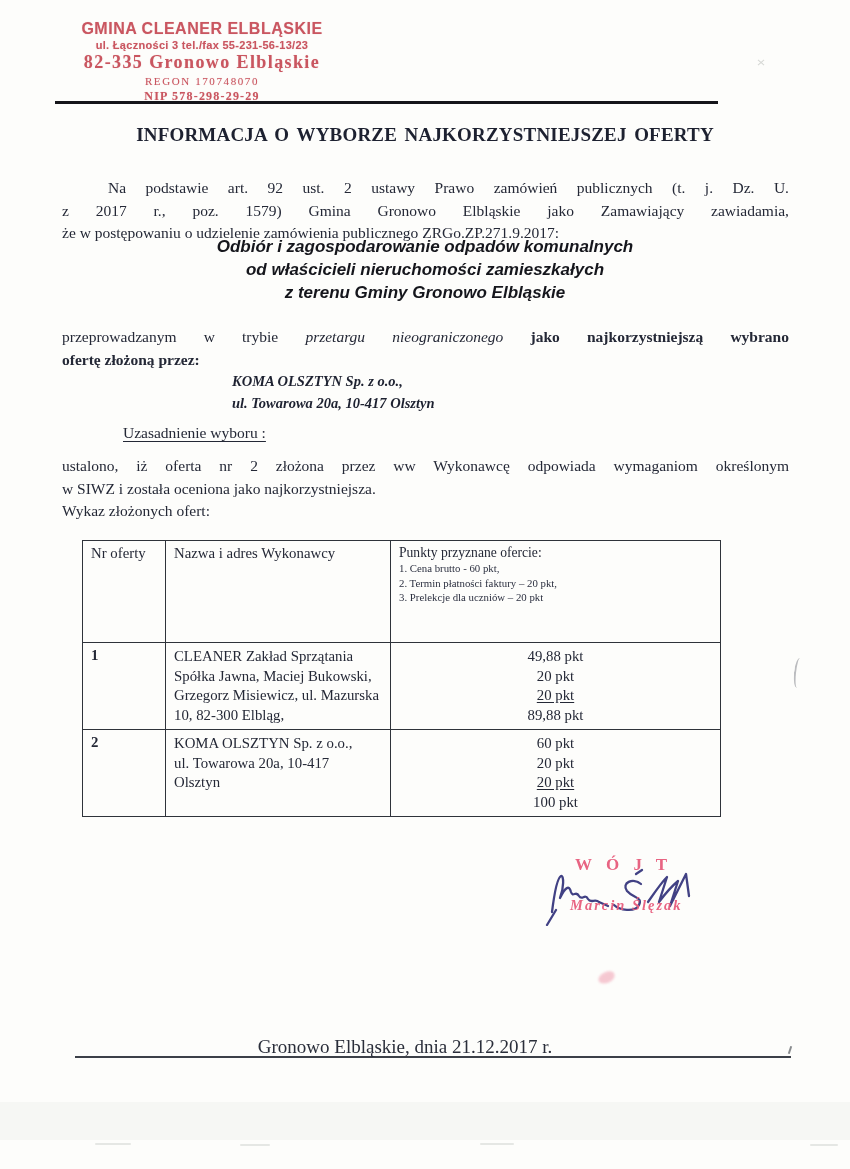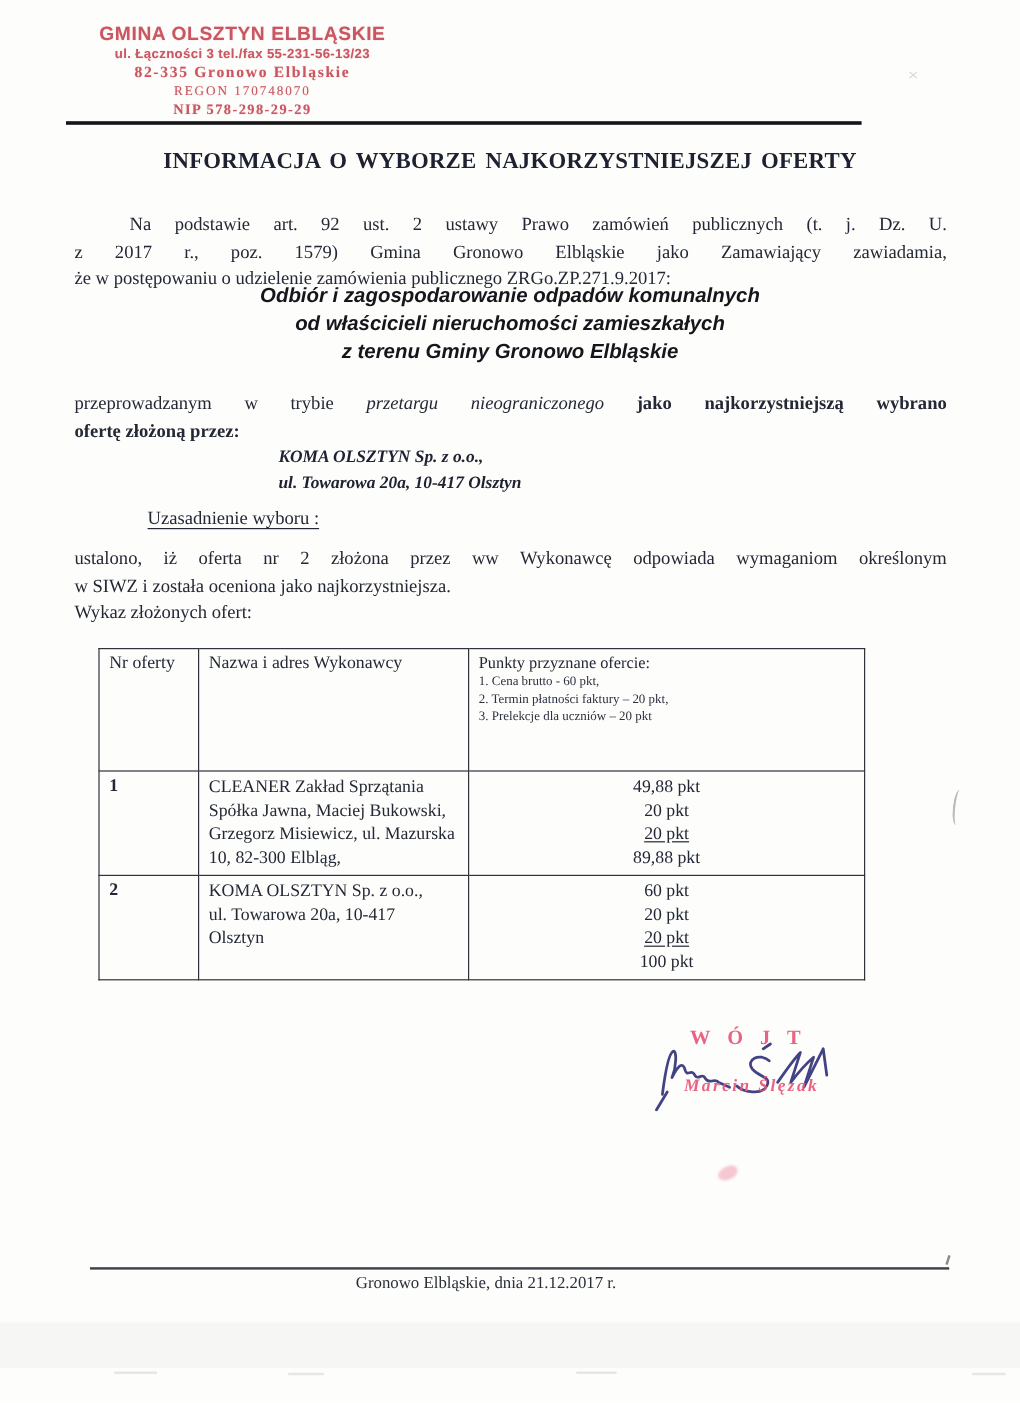--- a/index.html
+++ b/index.html
@@ -10,21 +10,21 @@
     font-family:"Liberation Serif", serif; color:#242836;
   }
   .abs { position:absolute; }
 
   
   .stamp { left:64px; top:20px; width:276px; text-align:center;
            color:var(--stamp-red,#c64a55); opacity:.93;
            text-shadow:0 0 1px rgba(198,74,85,.35); }
   .stamp .s1 { font-family:"Liberation Sans",sans-serif; font-weight:700; font-size:16px; letter-spacing:.5px; }
   .stamp .s2 { font-family:"Liberation Sans",sans-serif; font-size:11px; margin-top:1px; letter-spacing:.3px;font-weight:bold; }
-  .stamp .s3 { font-weight:700; font-size:13px; letter-spacing:1.4px; margin-top:1px; }
+  .stamp .s3 { font-weight:700; font-size:18px; letter-spacing:1.4px; margin-top:1px; }
   .stamp .s4 { font-size:11px; letter-spacing:1.6px; margin-top:2px; }
   .stamp .s5 { font-weight:700; font-size:12px; letter-spacing:1.2px; margin-top:2px; }
 
   .top-rule { left:55px; top:101px; width:663px; height:3px; background:#15151a; }
 
   .doc-title { left:0; top:124px; width:850px; text-align:center;
                font-size:19px; font-weight:700; letter-spacing:.2px; word-spacing:2.5px; color:#1d2130; }
 
   .para { font-size:15.5px; line-height:22.5px; }
   .just { text-align:justify; text-justify:inter-word; text-align-last:justify; }
@@ -63,41 +63,41 @@
   
   .sig-title { left:575px; top:855px; width:120px; color:var(--stamp-pink,#e75c7c);
                font-weight:700; font-size:17px; letter-spacing:5px; opacity:.95; }
   .sig-svg { left:542px; top:868px; }
   .sig-name { left:570px; top:897px; color:var(--stamp-pink,#e75c7c); font-style:italic;
               font-weight:600; font-size:14.5px; letter-spacing:2px; opacity:.95; }
 
   
   .footer-rule { left:75px; top:1056px; width:716px; height:1.5px; background:#3c4048; }
   .footer-tick { left:789px; top:1046px; width:2px; height:8px; background:#555a60; transform:rotate(18deg); opacity:.7; }
-  .footer-date { left:0; top:1062px; width:810px; text-align:center; font-size:14px; color:#2a2e3a; }
+  .footer-date { left:0; top:1036px; width:810px; text-align:center; font-size:19px; color:#2a2e3a; }
 
   
   .art-paren { left:794px; top:658px; width:9px; height:30px;
                border-left:2px solid rgba(95,98,108,.42); border-radius:50% / 50%; transform:rotate(6deg); }
   .art-smudge { left:598px; top:972px; width:17px; height:11px; background:var(--stamp-pink,#e75c7c);
                 opacity:.32; border-radius:60% 40% 55% 45%; transform:rotate(-18deg);
                 filter:blur(1px); }
   .art-x { left:757px; top:58px; width:8px; height:8px; opacity:.35; }
   .art-x::before, .art-x::after { content:""; position:absolute; left:0; top:4px; width:8px; height:1px; background:#8f948f; }
   .art-x::before { transform:rotate(40deg); } .art-x::after { transform:rotate(-40deg); }
   .art-band { left:0; top:1102px; width:850px; height:38px; background:rgba(190,200,182,.10); }
   .art-dash { height:2px; background:rgba(160,168,158,.25); border-radius:2px; }
 </style>
 </head>
 <body>
 
 <div class="page">
 
   <div class="abs stamp">
-    <div class="s1">GMINA OLSZTYN ELBLĄSKIE</div>
+    <div class="s1">GMINA CLEANER ELBLĄSKIE</div>
     <div class="s2">ul. Łączności 3  tel./fax 55-231-56-13/23</div>
     <div class="s3">82-335 Gronowo Elbląskie</div>
     <div class="s4">REGON 170748070</div>
     <div class="s5">NIP 578-298-29-29</div>
   </div>
 
   <div class="abs top-rule"></div>
   <div class="abs art-x"></div>
 
   <div class="abs doc-title">INFORMACJA O WYBORZE NAJKORZYSTNIEJSZEJ OFERTY</div>

